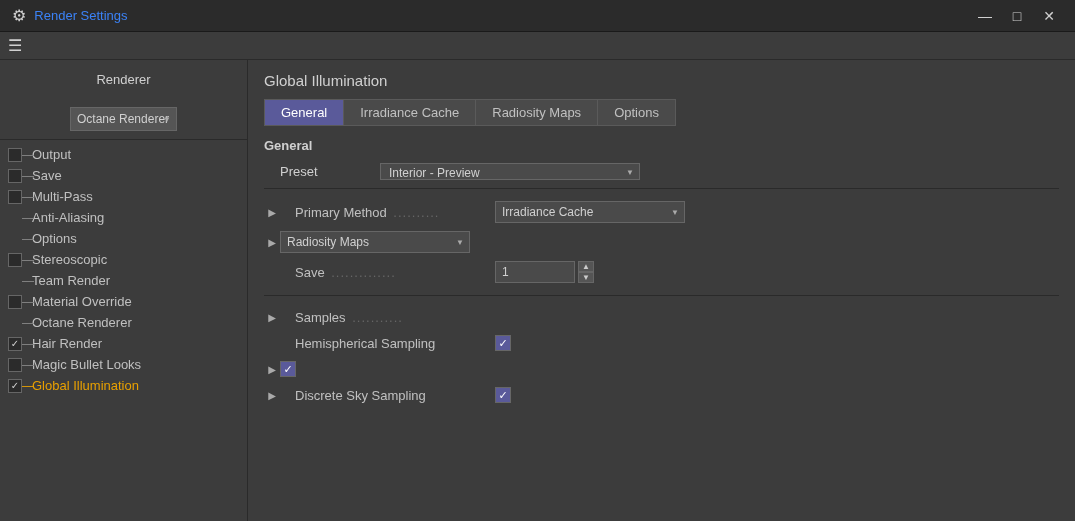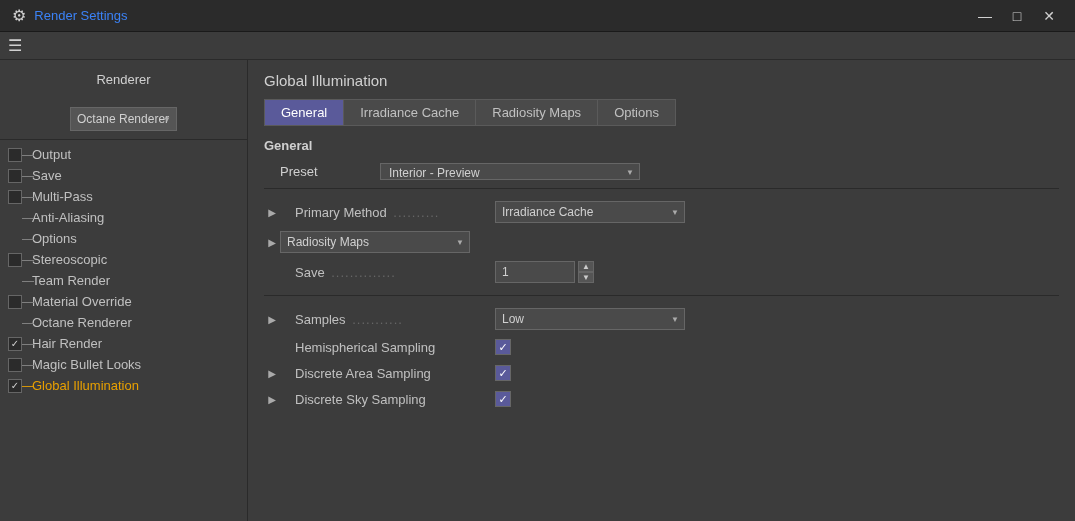--- a/index.html
+++ b/index.html
@@ -491,46 +491,34 @@
     </div>
 
     <div class="divider"></div>
 
     <div class="setting-row">
       <div class="setting-expand">▶</div>
       <div class="setting-label">
         <span>Samples</span>
         <span class="setting-dots">&nbsp;...........&nbsp;</span>
       </div>
-      <div class="setting-control">
-        <div class="select-wrapper">
-          <select class="setting-select">
-            <option>Low</option>
-            <option>Medium</option>
-            <option>High</option>
-          </select>
-        </div>
-      </div>
     </div>
 
     <div class="setting-row">
       <div class="setting-expand" style="visibility:hidden;">▶</div>
       <div class="setting-label">
         <span>Hemispherical Sampling</span>
       </div>
       <div class="setting-control">
         <div class="setting-checkbox"></div>
       </div>
     </div>
 
     <div class="setting-row">
       <div class="setting-expand">▶</div>
-      <div class="setting-label">
-        <span>Discrete Area Sampling</span>
-      </div>
       <div class="setting-control">
         <div class="setting-checkbox"></div>
       </div>
     </div>
 
     <div class="setting-row">
       <div class="setting-expand">▶</div>
       <div class="setting-label">
         <span>Discrete Sky Sampling</span>
       </div>

